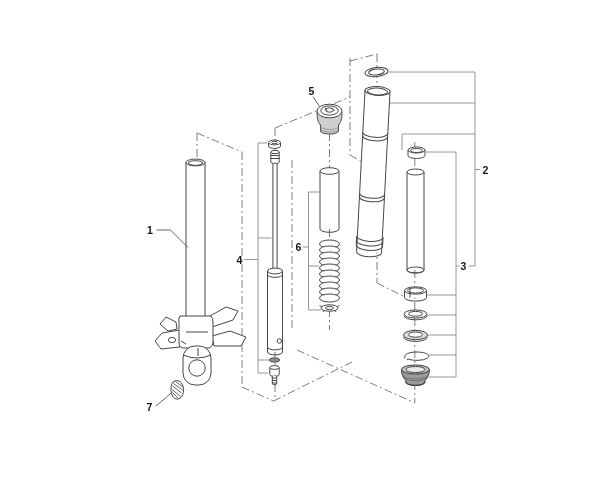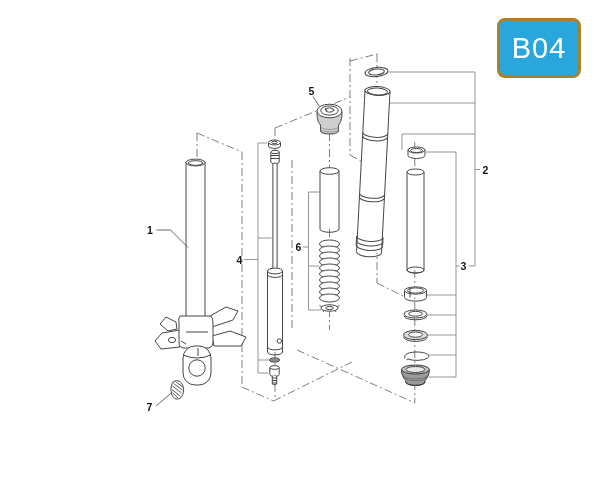--- a/index.html
+++ b/index.html
@@ -222,17 +222,14 @@
     <text class="callout" x="147" y="234">1</text>
     <text class="callout" x="482.5" y="173.5">2</text>
     <text class="callout" x="460.5" y="270">3</text>
     <text class="callout" x="236.5" y="263.5">4</text>
     <text class="callout" x="308.5" y="94.5">5</text>
     <text class="callout" x="295.5" y="251">6</text>
     <text class="callout" x="146.5" y="410.5">7</text>
   </g>
 </svg>
 
-  <div id="badge">
-    <span>B04</span>
-  </div>
 
 </div>
 
 </body></html>

